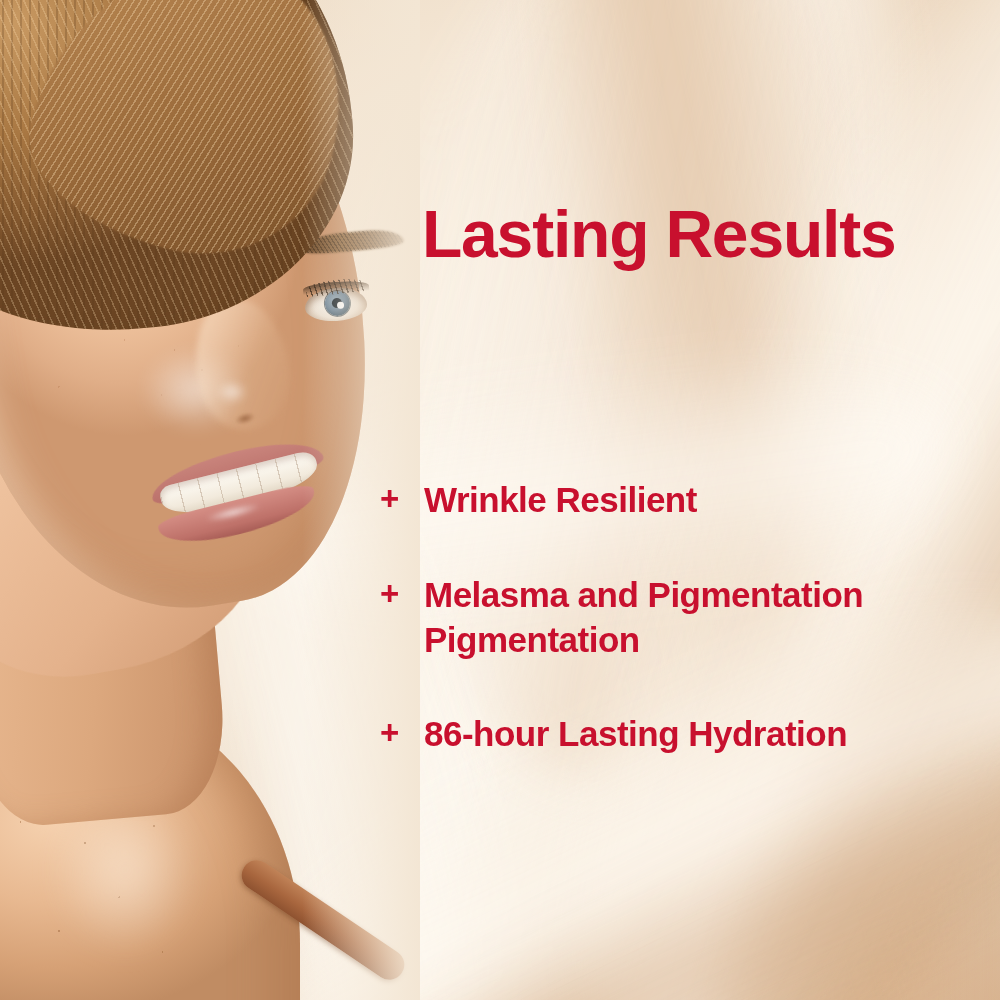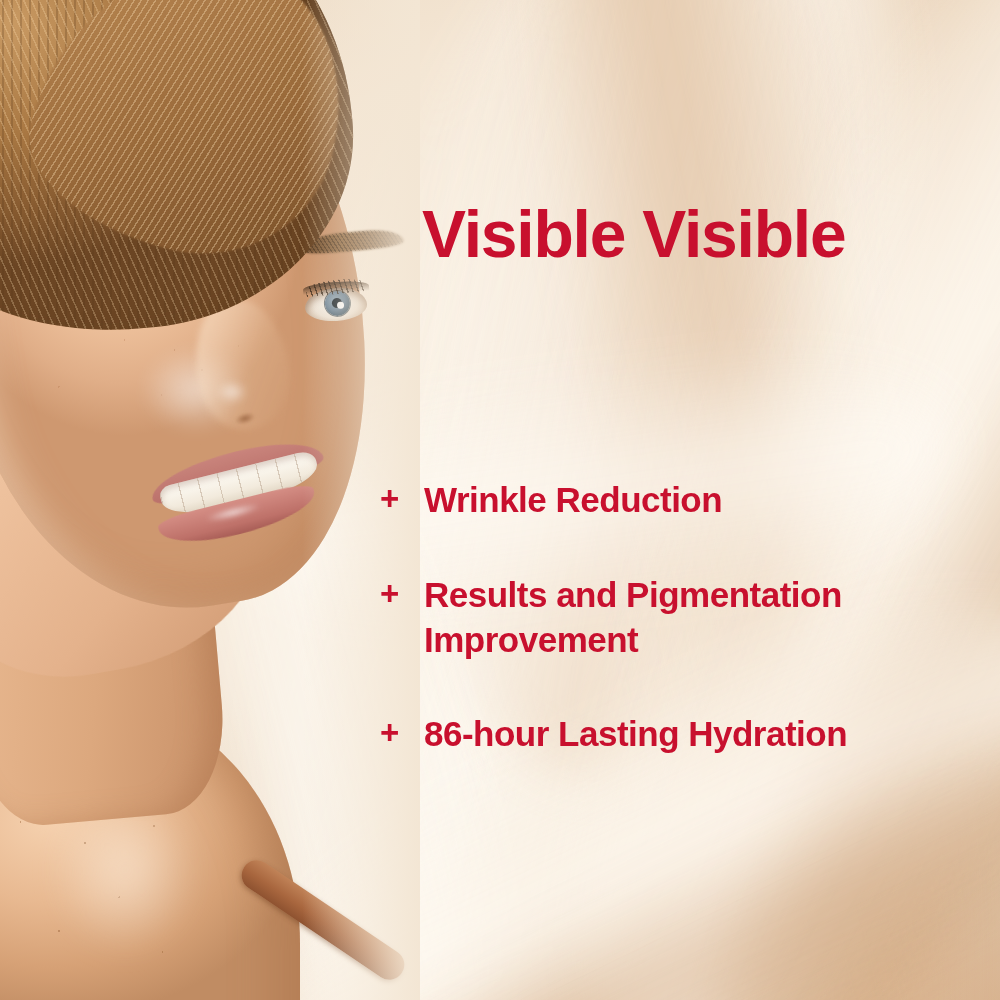--- a/index.html
+++ b/index.html
@@ -548,33 +548,33 @@
 
     <div class="hair"></div>
     <div class="hair-strands"></div>
     <div class="hair-sweep"></div>
     <div class="hair-sweep-lines"></div>
 
     <div class="model-feather"></div>
   </div>
 
   <div class="headline">
-    <span class="hl-line">Visible Visible</span>
+    <span class="hl-line">Lasting Results</span>
   </div>
 
   <div class="benefits">
 
     <div class="benefit">
       <span class="benefit-plus">+</span>
-      <span class="benefit-text">Wrinkle Reduction</span>
+      <span class="benefit-text">Wrinkle Resilient</span>
     </div>
 
     <div class="benefit">
       <span class="benefit-plus">+</span>
-      <span class="benefit-text">Results and Pigmentation Improvement</span>
+      <span class="benefit-text">Melasma and Pigmentation Pigmentation</span>
     </div>
 
     <div class="benefit">
       <span class="benefit-plus">+</span>
       <span class="benefit-text">86-hour Lasting Hydration</span>
     </div>
 
   </div>
 
 </div>

